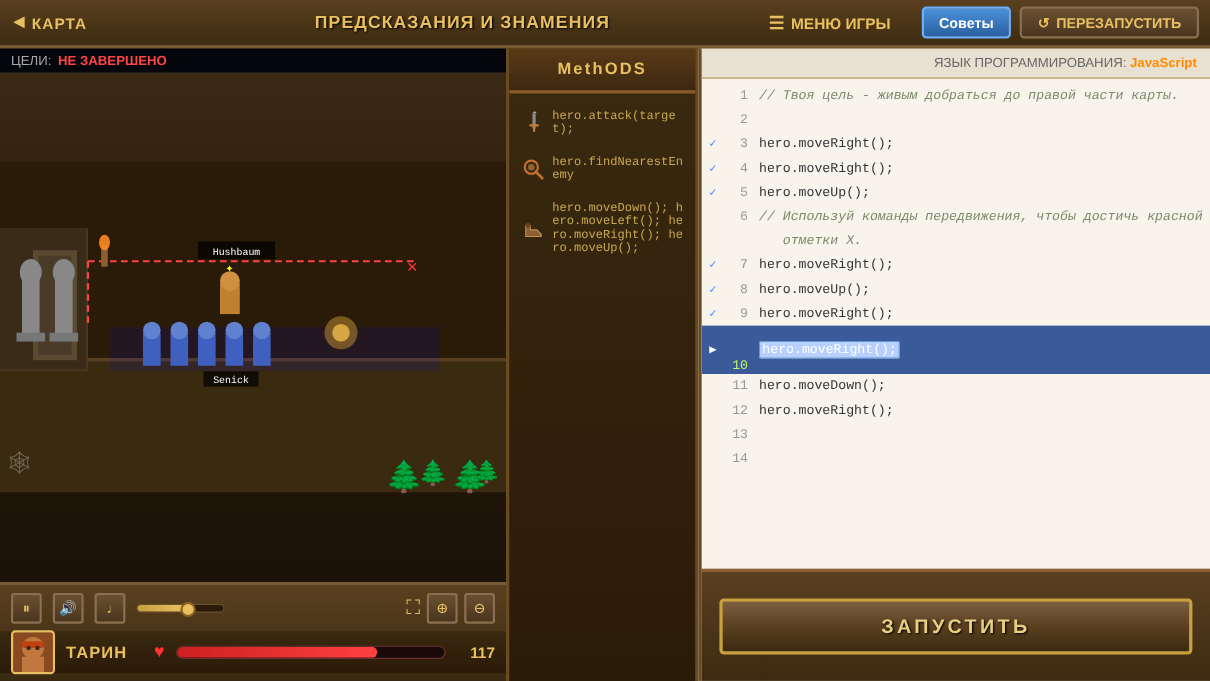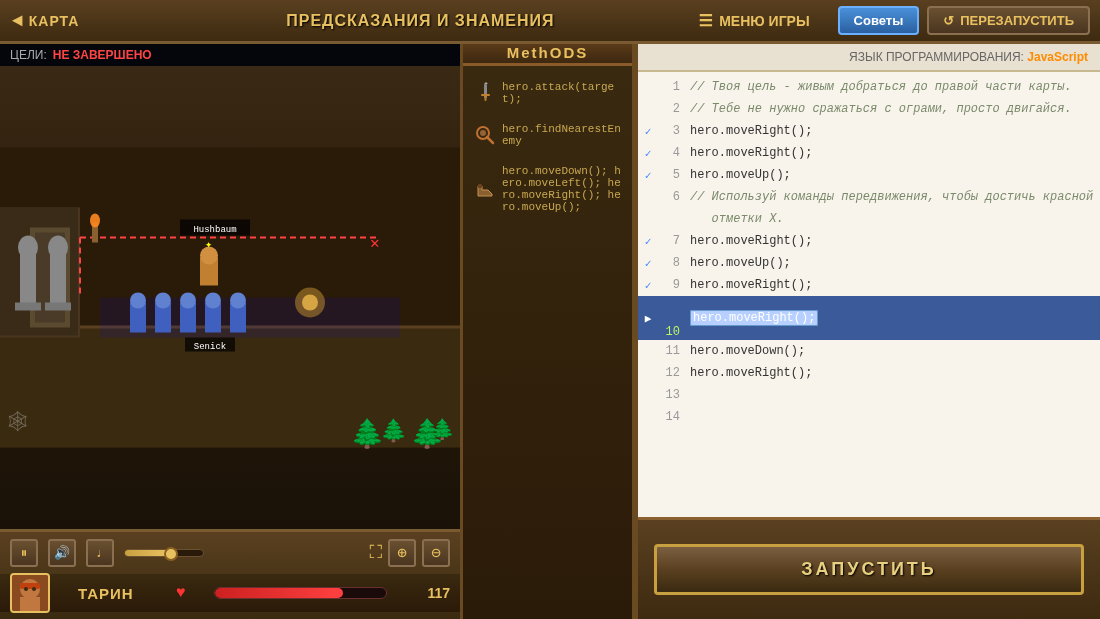--- a/index.html
+++ b/index.html
@@ -217,21 +217,21 @@
       display: flex;
       align-items: center;
       justify-content: center;
       cursor: pointer;
       font-size: 16px;
     }
     .character-bar {
       display: flex;
       align-items: center;
       padding: 4px 10px;
-      gap: 28px;
+      gap: 10px;
       height: 38px;
       background: linear-gradient(180deg, #3a2a10 0%, #2a1a08 100%);
     }
     .character-avatar {
       width: 40px;
       height: 40px;
       background: linear-gradient(135deg, #c07030, #804020);
       border: 2px solid #e8c060;
       border-radius: 4px;
       overflow: hidden;
@@ -278,20 +278,21 @@
     .methods-panel {
       width: 175px;
       background: linear-gradient(180deg, #3a2a10 0%, #2a1a08 100%);
       border-left: 3px solid #6a4a20;
       border-right: 3px solid #6a4a20;
       display: flex;
       flex-direction: column;
     }
     .methods-header {
       background: linear-gradient(180deg, #5a3a18 0%, #3d2810 100%);
+      padding: 10px;
       text-align: center;
       border-bottom: 3px solid #8a5a28;
     }
     .methods-title {
       color: #e8c060;
       font-size: 15px;
       font-weight: bold;
       font-family: Arial, sans-serif;
       letter-spacing: 2px;
     }
@@ -592,21 +593,20 @@
     <div class="code-editor" id="code-editor">
 
     <div class="code-line">
           <span class="line-check"></span>
           <span class="line-num">1</span>
           <span class="line-content" style="color: rgb(122, 138, 106); font-style: italic;">// Твоя цель - живым добраться до правой части карты.</span>
         </div>
         <div class="code-line">
           <span class="line-check"></span>
           <span class="line-num">2</span>
-          <span class="line-content" style="color: rgb(122, 138, 106); font-style: italic;">// Тебе не нужно сражаться с ограми, просто двигайся.</span>
         </div>
         <div class="code-line">
           <span class="line-check" style="color: rgb(68, 136, 255);">✓</span>
           <span class="line-num">3</span>
           <span class="line-content">hero.moveRight();</span>
         </div>
         <div class="code-line">
           <span class="line-check" style="color: rgb(68, 136, 255);">✓</span>
           <span class="line-num">4</span>
           <span class="line-content">hero.moveRight();</span>

